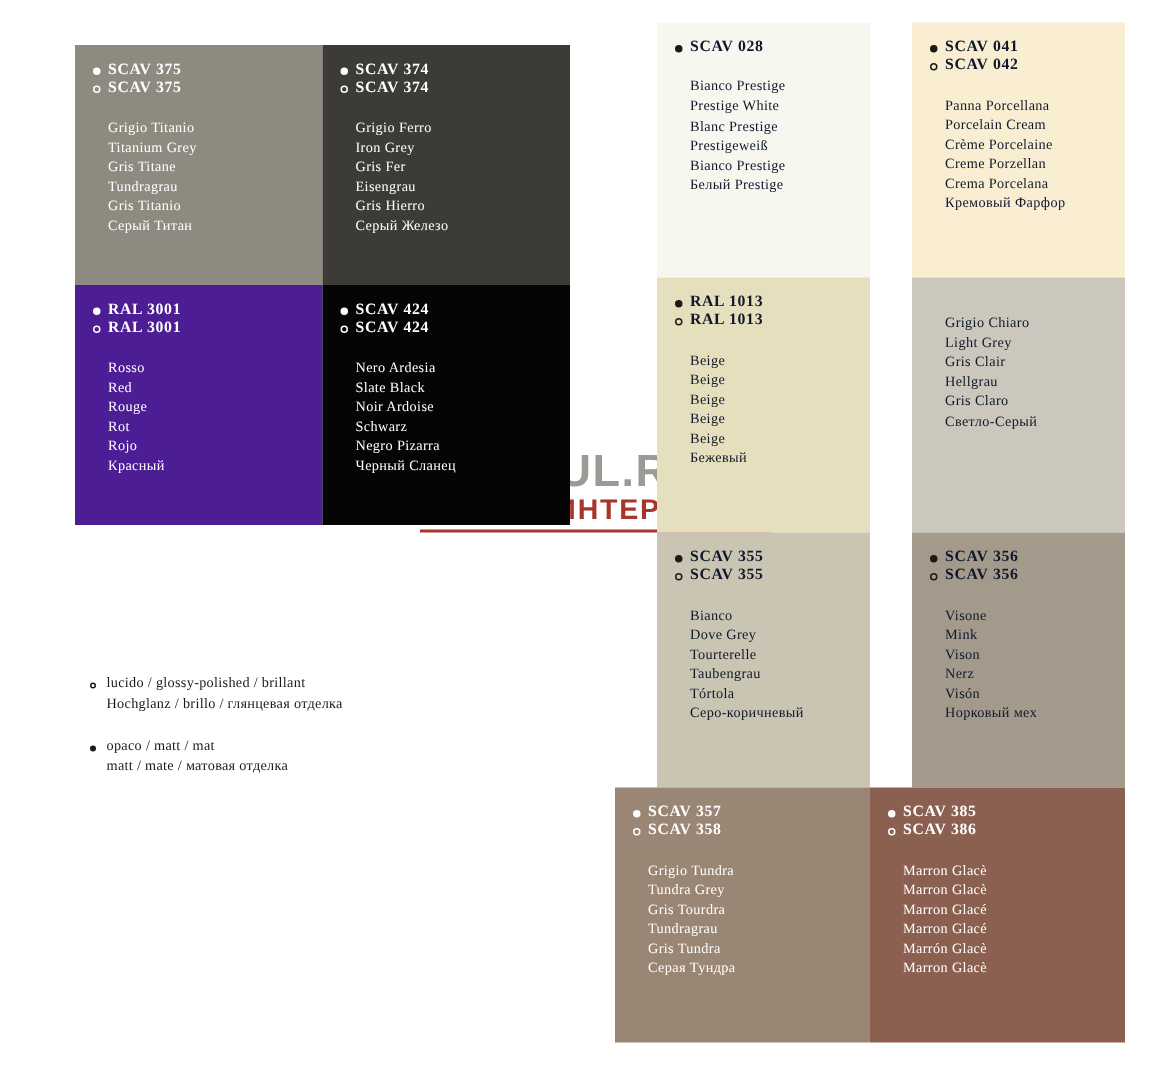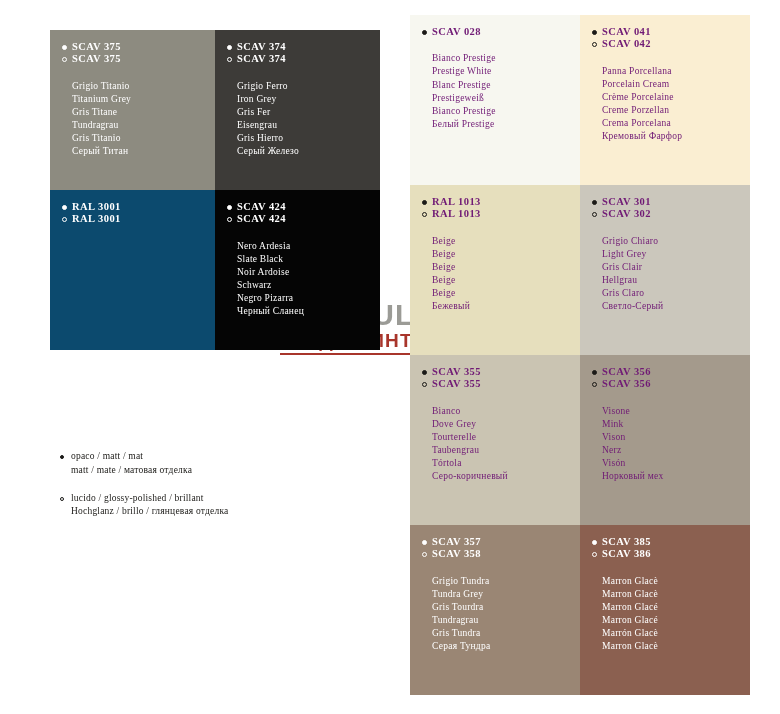--- a/index.html
+++ b/index.html
@@ -43,21 +43,21 @@
     grid-template-columns: 170px 170px;
     grid-template-rows: 170px 170px 170px 170px;
   }
 
   .swatch {
     position: relative;
     padding: 11px 0 0 12px;
     overflow: hidden;
   }
 
-  .swatch.light { color: #701a75; }
+  .swatch.light { color: #0f172a; margin-left: 28px; }
   .swatch.dark  { color: #ffffff; }
 
   
   .codes {
     line-height: 1.18;
   }
   .code-row {
     display: flex;
     align-items: center;
     font-size: 10.5px;
@@ -191,30 +191,38 @@
         </div>
         <div class="names">
           <div class="name-line">Grigio Ferro</div>
           <div class="name-line">Iron Grey</div>
           <div class="name-line">Gris Fer</div>
           <div class="name-line">Eisengrau</div>
           <div class="name-line">Gris Hierro</div>
           <div class="name-line">Серый Железо</div>
         </div>
       </div>
-      <div class="swatch dark" style="background: #0c4a6e;">
+      <div class="swatch dark" style="background: #4c1d95;">
         <div class="codes">
           <div class="code-row">
             <span class="bullet matt"></span>
             <span>RAL 3001</span>
           </div>
           <div class="code-row">
             <span class="bullet glossy"></span>
             <span>RAL 3001</span>
           </div>
+        </div>
+        <div class="names">
+          <div class="name-line">Rosso</div>
+          <div class="name-line">Red</div>
+          <div class="name-line">Rouge</div>
+          <div class="name-line">Rot</div>
+          <div class="name-line">Rojo</div>
+          <div class="name-line">Красный</div>
         </div>
       </div>
       <div class="swatch dark" style="background: rgb(5, 5, 5);">
         <div class="codes">
           <div class="code-row">
             <span class="bullet matt"></span>
             <span>SCAV 424</span>
           </div>
           <div class="code-row">
             <span class="bullet glossy"></span>
@@ -283,30 +291,20 @@
         <div class="names">
           <div class="name-line">Beige</div>
           <div class="name-line">Beige</div>
           <div class="name-line">Beige</div>
           <div class="name-line">Beige</div>
           <div class="name-line">Beige</div>
           <div class="name-line">Бежевый</div>
         </div>
       </div>
       <div class="swatch light" style="background: rgb(203, 199, 188);">
-        <div class="codes">
-          <div class="code-row">
-            <span class="bullet matt"></span>
-            <span>SCAV 301</span>
-          </div>
-          <div class="code-row">
-            <span class="bullet glossy"></span>
-            <span>SCAV 302</span>
-          </div>
-        </div>
         <div class="names">
           <div class="name-line">Grigio Chiaro</div>
           <div class="name-line">Light Grey</div>
           <div class="name-line">Gris Clair</div>
           <div class="name-line">Hellgrau</div>
           <div class="name-line">Gris Claro</div>
           <div class="name-line">Светло-Серый</div>
         </div>
       </div>
       <div class="swatch light" style="background: rgb(202, 196, 178);">
@@ -386,28 +384,28 @@
           <div class="name-line">Marron Glacé</div>
           <div class="name-line">Marron Glacé</div>
           <div class="name-line">Marrón Glacè</div>
           <div class="name-line">Marron Glacè</div>
         </div>
       </div>
     </div>
 
   <div id="legend">
       <div class="legend-entry">
+        <span class="legend-bullet glossy"></span>
+        <div class="legend-text">
+          <div class="legend-line">lucido / glossy-polished / brillant</div>
+          <div class="legend-line">Hochglanz / brillo / глянцевая отделка</div>
+        </div>
+      </div>
+      <div class="legend-entry">
         <span class="legend-bullet matt"></span>
         <div class="legend-text">
           <div class="legend-line">opaco / matt / mat</div>
           <div class="legend-line">matt / mate / матовая отделка</div>
         </div>
       </div>
-      <div class="legend-entry">
-        <span class="legend-bullet glossy"></span>
-        <div class="legend-text">
-          <div class="legend-line">lucido / glossy-polished / brillant</div>
-          <div class="legend-line">Hochglanz / brillo / глянцевая отделка</div>
-        </div>
-      </div>
     </div>
 
 </div>
 
 </body></html>

